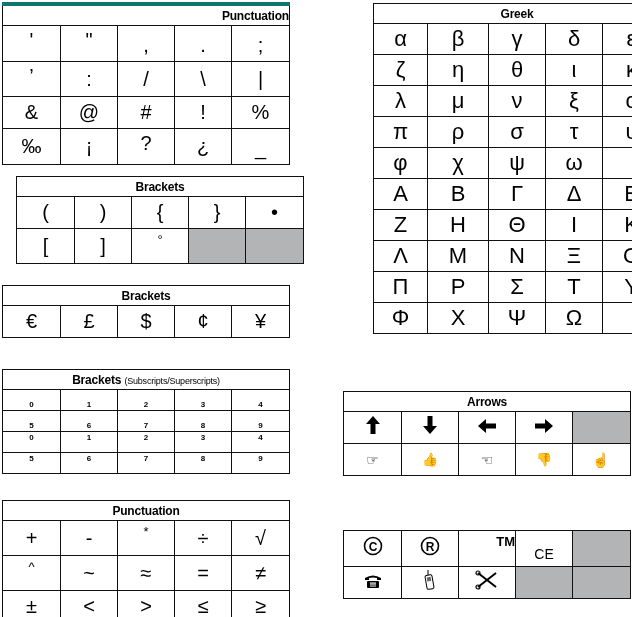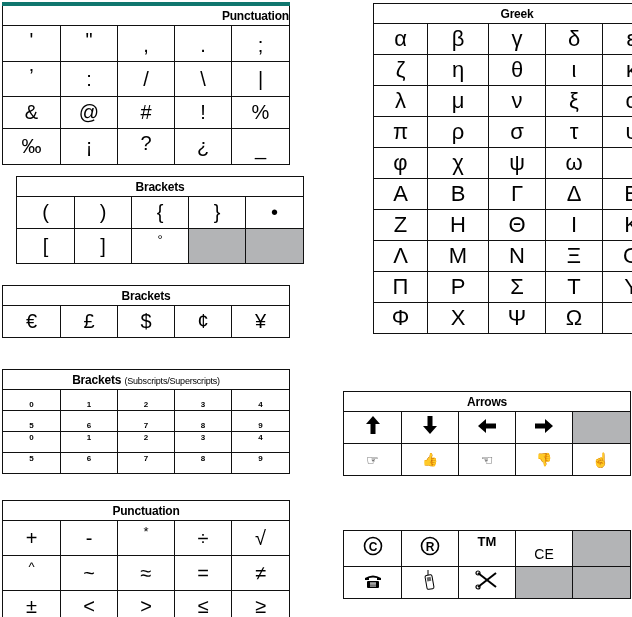--- a/index.html
+++ b/index.html
@@ -345,21 +345,21 @@
             <circle cx="10" cy="10" r="8.5" fill="none" stroke="#000" stroke-width="1.6"></circle>
             <text x="10" y="14.5" font-size="12" text-anchor="middle" font-family="Liberation Sans, sans-serif" font-weight="bold">C</text>
           </svg>
     </td>
     <td>
       <svg width="20" height="20" viewBox="0 0 20 20">
             <circle cx="10" cy="10" r="8.5" fill="none" stroke="#000" stroke-width="1.6"></circle>
             <text x="10" y="14.5" font-size="12" text-anchor="middle" font-family="Liberation Sans, sans-serif" font-weight="bold">R</text>
           </svg>
     </td>
-    <td class="pad-top" style="font-size:13px;font-weight:bold;">TM</td>
+    <td class="pad-top" style="font-size:13px;font-weight:bold;text-align:right;">TM</td>
     <td class="pad-low" style="font-size:14px;">
       <span>CE</span>
     </td>
     <td class="gray"></td>
   </tr>
   <tr>
     <td>
       <svg width="18" height="16" viewBox="0 0 18 16">
             <path d="M1 5 Q9 0 17 5 L17 7 L13 7 L13 5 Q9 4 5 5 L5 7 L1 7 Z" fill="#000"></path>
             <rect x="3" y="8" width="12" height="7" rx="1" fill="#000"></rect>

